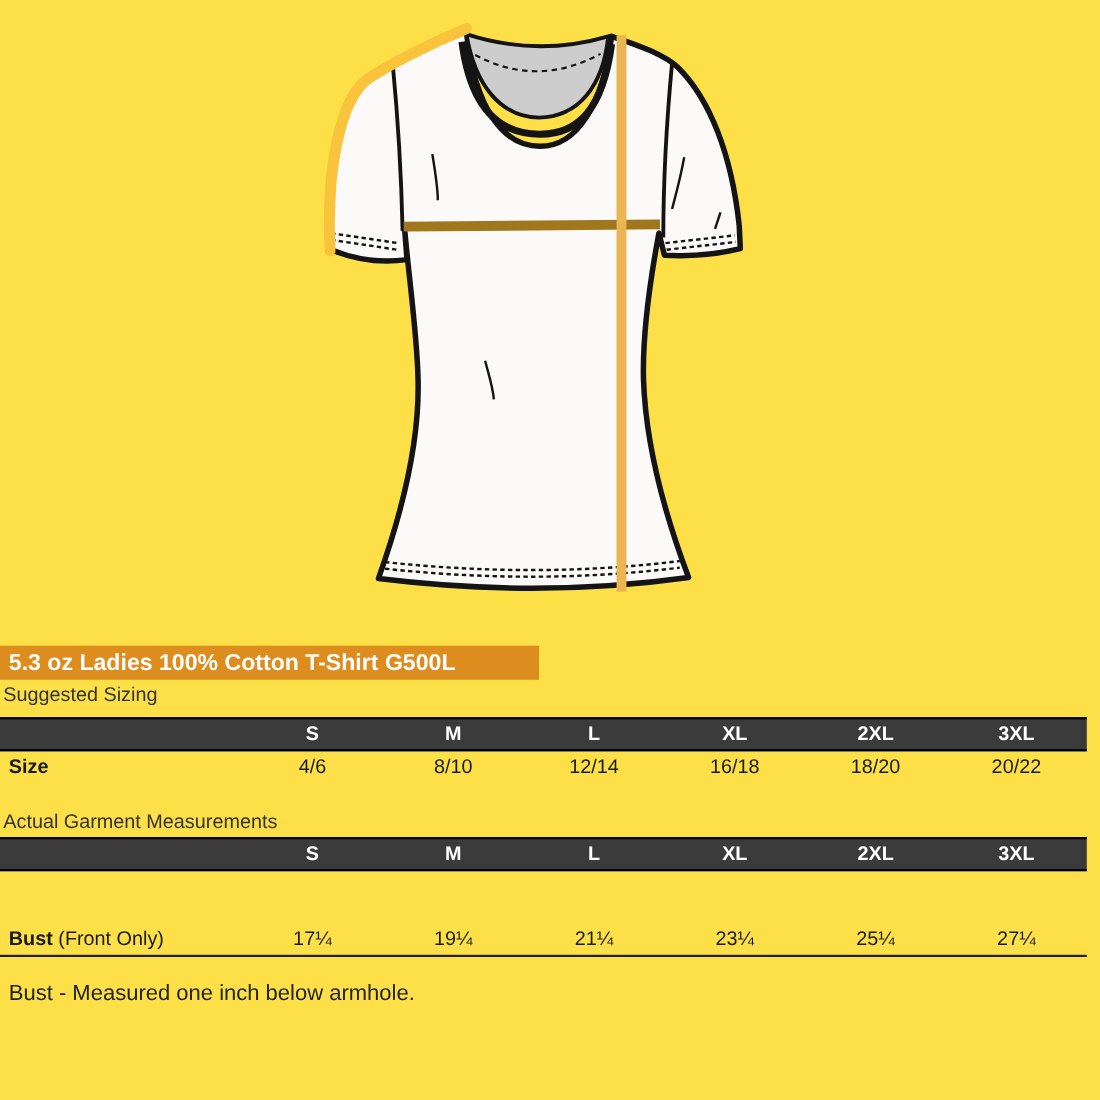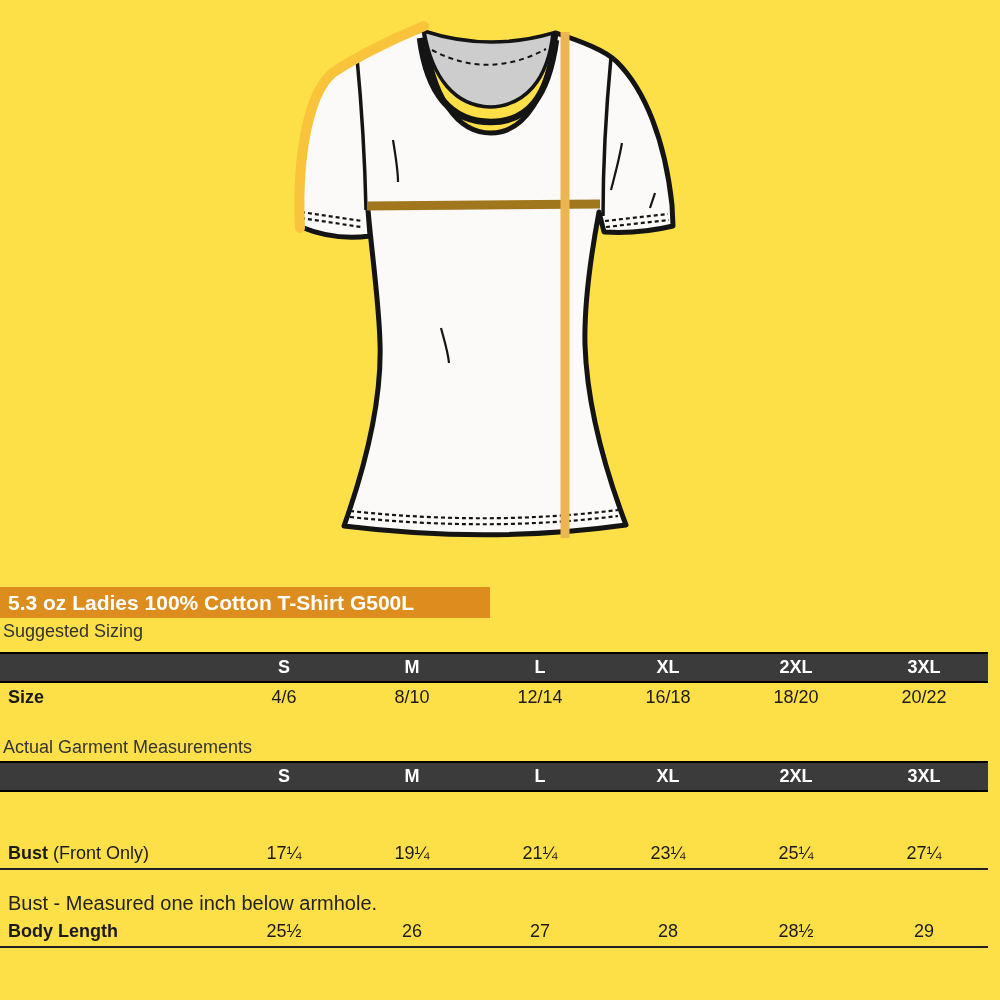--- a/index.html
+++ b/index.html
@@ -147,29 +147,20 @@
     <div class="tr tr-body tr-sep">
       <div class="c-label"><span class="lbl-strong">Bust</span><span class="lbl-note"> (Front Only)</span></div>
       <div class="c-val">17¼</div>
       <div class="c-val">19¼</div>
       <div class="c-val">21¼</div>
       <div class="c-val">23¼</div>
       <div class="c-val">25¼</div>
       <div class="c-val">27¼</div>
     </div>
 
-    <div class="tr tr-body tr-sep">
-      <div class="c-label lbl-strong">Body Length</div>
-      <div class="c-val">25½</div>
-      <div class="c-val">26</div>
-      <div class="c-val">27</div>
-      <div class="c-val">28</div>
-      <div class="c-val">28½</div>
-      <div class="c-val">29</div>
-    </div>
 
   </div>
 
   <div class="footnotes">
     <div class="footnote">Bust - Measured one inch below armhole.</div>
   </div>
 
 </div>
 
 </body></html>

